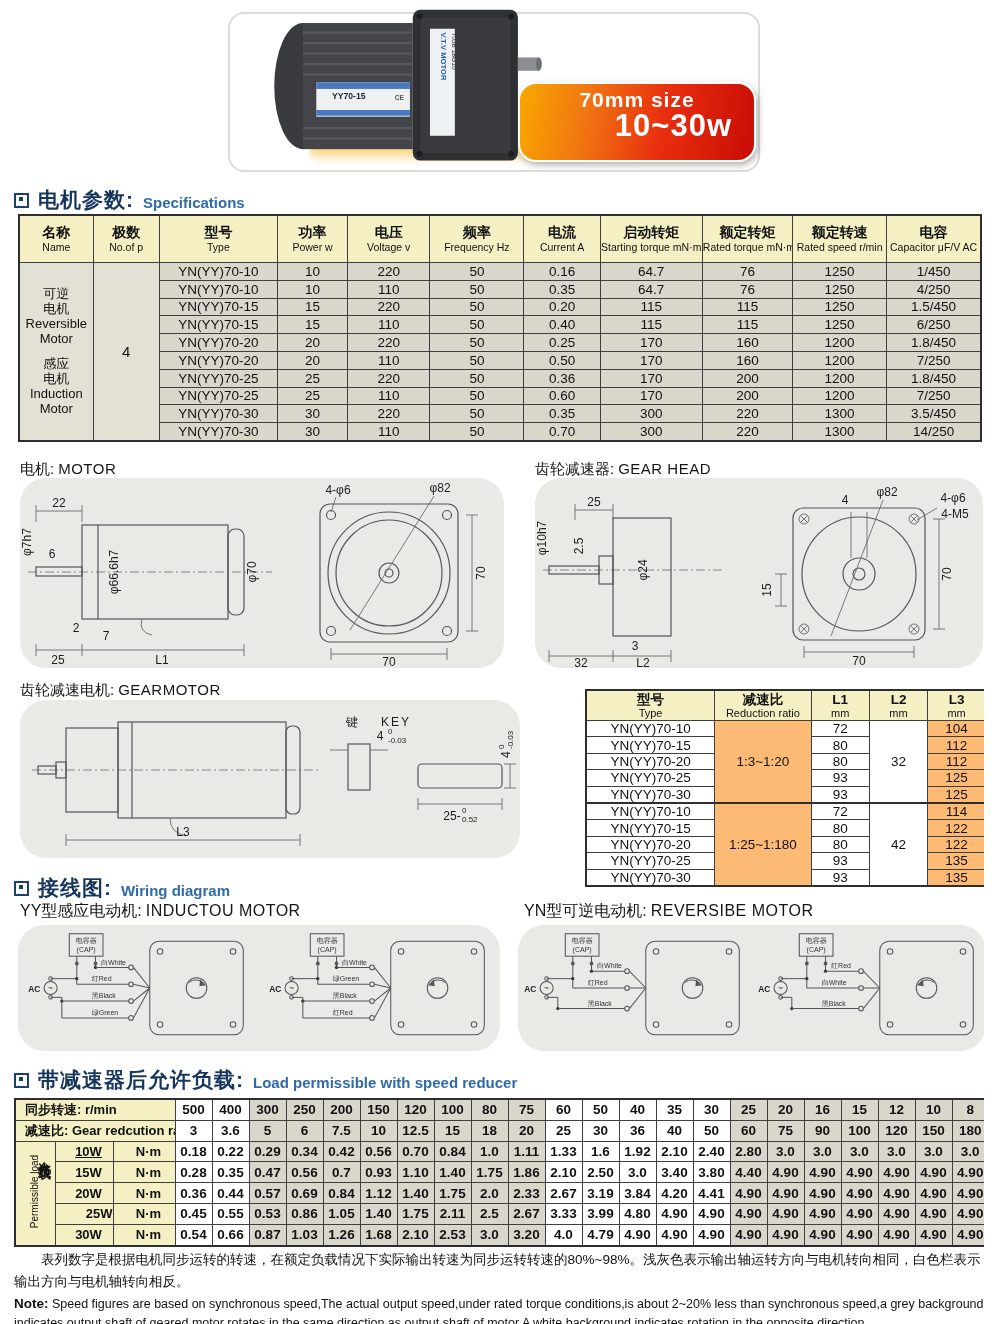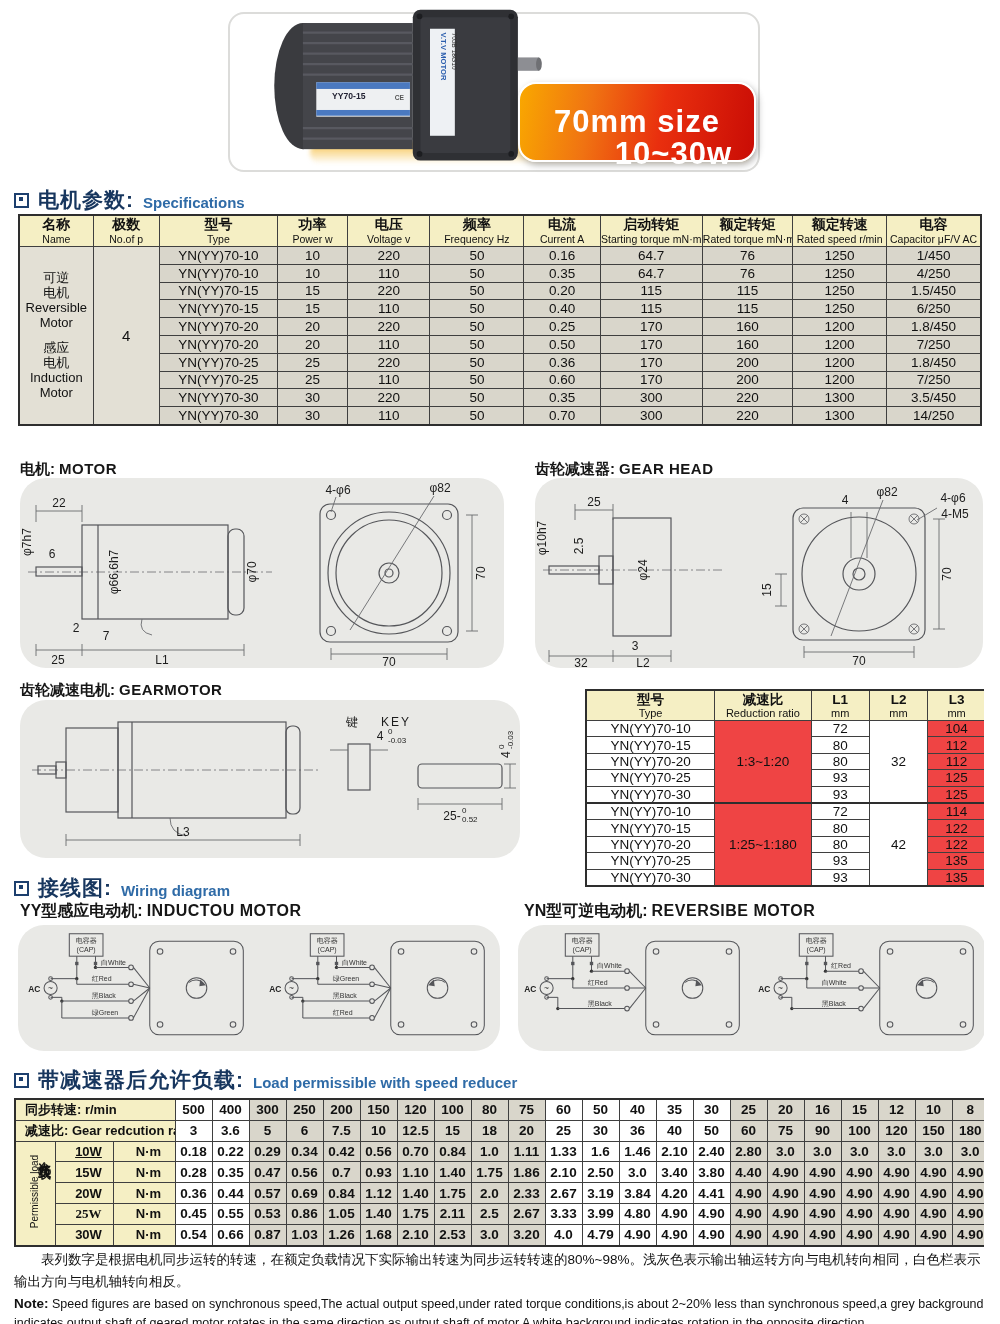--- a/index.html
+++ b/index.html
@@ -5,59 +5,59 @@
   html,body{margin:0;padding:0;background:#fff}
   .page{position:relative;width:984px;height:1324px;background:#fff;
         font-family:"Liberation Sans",sans-serif;color:#111;overflow:hidden}
 
   
   .sec-title{position:absolute;display:flex;align-items:center;gap:9px}
   .bullet{width:11px;height:11px;border:2px solid #1c3f6e;position:relative;flex:0 0 auto}
   .bullet::after{content:"";position:absolute;left:2.5px;top:2.5px;width:4px;height:4px;background:#1c3f6e}
   .sec-zh{font-size:21px;font-weight:700;color:#17365e;letter-spacing:1px}
   .sec-en{font-size:15px;color:#2f6ba7;font-weight:600;padding-top:4px}
-  .sub-label{position:absolute;font-size:15px;font-weight:700;color:#161616}
+  .sub-label{position:absolute;font-size:15px;font-weight:400;color:#161616}
   .sub-label .en{margin-left:4px;letter-spacing:.5px}
 
   
   .photo-card{position:absolute;left:228px;top:12px;width:528px;height:156px;
               border:2px solid #dcdcda;border-radius:16px}
   .glow{position:absolute;left:310px;top:142px;width:440px;height:22px;border-radius:12px;
         background:linear-gradient(#f6c14b,rgba(255,255,255,0));filter:blur(2px)}
   .motor-photo{position:absolute;left:232px;top:2px;width:310px;height:172px}
   .banner{position:absolute;left:518px;top:82px;width:238px;height:80px;border-radius:18px;
           background:linear-gradient(100deg,#f9a800 0%,#f07312 30%,#e92f0e 60%,#c90c05 100%);
           border:2px solid #fff;box-shadow:2px 3px 7px rgba(0,0,0,.3);box-sizing:border-box}
-  .banner .l1{font-size:31px;font-weight:700;color:#fff;text-align:center;margin-top:20px;letter-spacing:1px}
+  .banner .l1{font-size:21px;font-weight:700;color:#fff;text-align:center;margin-top:4px;letter-spacing:1px}
   .banner .l2{font-size:31px;font-weight:700;color:#fff;text-align:right;padding-right:22px;margin-top:-4px;letter-spacing:1px}
 
   
   table{border-collapse:collapse;table-layout:fixed}
   td,th{border:1px solid #3f3f3f;text-align:center;vertical-align:middle;
         overflow:hidden;white-space:nowrap;padding:0}
 
   
   .spec{position:absolute;left:18px;top:214px;width:964px;border:2px solid #2e2e2e;font-size:13px}
-  .spec th{background:#f5efc4;padding:0 0}
+  .spec th{background:#f5efc4;padding:8px 0}
   .spec .hz{font-size:14px;font-weight:700;line-height:17px}
   .spec .he{font-size:10.5px;font-weight:400;line-height:13px}
   .spec td{height:16.8px;background:#d9d6cb;font-size:13.5px}
   .spec td.c-name,.spec td.c-pole{background:#e3e0d5}
   .spec td.c-name{font-size:13px}
   .spec td.c-name div{line-height:15px}
   .spec td.c-name div.sp{height:10px}
   .spec td.c-pole{font-size:15px}
 
   
   .ltab{position:absolute;left:585px;top:689px;width:402px;border:2px solid #2e2e2e;font-size:13.5px}
   .ltab th{background:#f5efc4;padding:1px 0}
   .ltab .hz{font-size:13.5px;font-weight:700;line-height:15px}
   .ltab .he{font-size:11px;font-weight:400;line-height:12px;white-space:normal}
   .ltab td{height:15.4px;background:#fff;font-size:13.5px}
-  .ltab td.g{background:#ef4444}
+  .ltab td.g{background:#fdba74}
   .ltab tr.grp td{border-top:2px solid #2e2e2e}
 
   
   .load{position:absolute;left:14px;top:1098px;width:973px;border:2px solid #2e2e2e;font-size:13.5px;font-weight:600}
   .load td{height:19.8px;background:#fff}
   .load td.g{background:#d9d6cb}
   .load td.ll{background:#f5efc4;text-align:left;padding-left:9px;font-size:13px}
   .load td.side{position:relative;padding:0}
   .side .vzh{writing-mode:vertical-rl;font-size:13px;font-weight:700;letter-spacing:2px;
              position:absolute;left:19px;top:8px}
@@ -873,21 +873,21 @@
           <td class="g">0.29</td>
           <td class="g">0.34</td>
           <td class="g">0.42</td>
           <td class="g">0.56</td>
           <td class="g">0.70</td>
           <td class="g">0.84</td>
           <td class="g">1.0</td>
           <td class="g">1.11</td>
           <td>1.33</td>
           <td>1.6</td>
-          <td>1.46</td>
+          <td>1.92</td>
           <td>2.10</td>
           <td>2.40</td>
           <td class="g">2.80</td>
           <td class="g">3.0</td>
           <td class="g">3.0</td>
           <td class="g">3.0</td>
           <td class="g">3.0</td>
           <td class="g">3.0</td>
           <td class="g">3.0</td>
         </tr>
@@ -937,21 +937,21 @@
           <td>4.41</td>
           <td class="g">4.90</td>
           <td class="g">4.90</td>
           <td class="g">4.90</td>
           <td class="g">4.90</td>
           <td class="g">4.90</td>
           <td class="g">4.90</td>
           <td class="g">4.90</td>
         </tr>
         <tr>
-          <td class="ll" style="text-align: center; font-family: Liberation Serif, serif;">25W</td>
+          <td class="ll" style="text-align: right;">25W</td>
           <td class="ll" style="text-align: center;">N·m</td>
           <td>0.45</td>
           <td>0.55</td>
           <td class="g">0.53</td>
           <td class="g">0.86</td>
           <td class="g">1.05</td>
           <td class="g">1.40</td>
           <td class="g">1.75</td>
           <td class="g">2.11</td>
           <td class="g">2.5</td>

